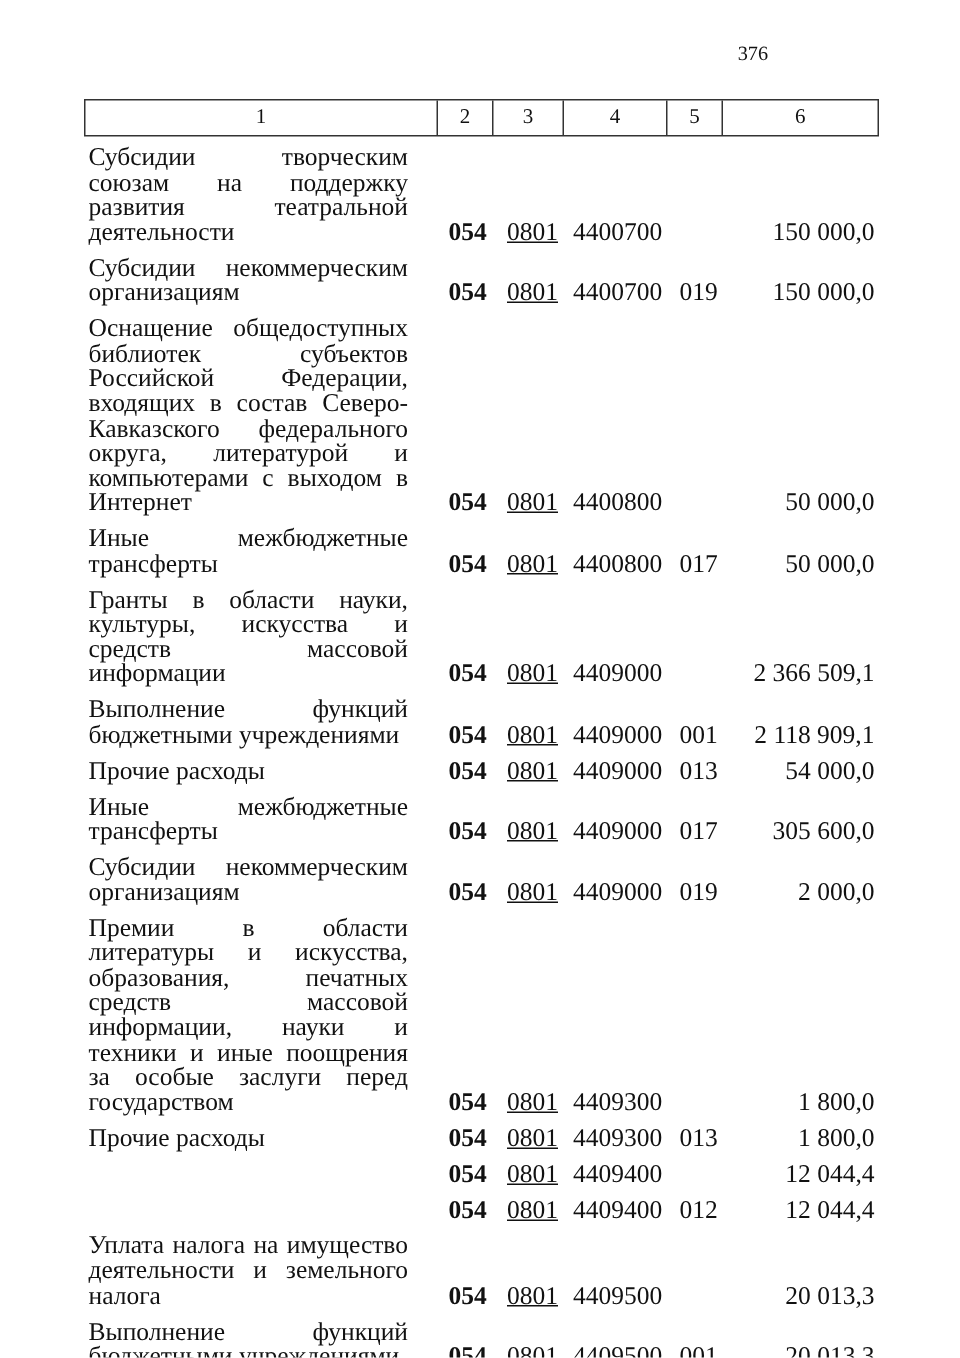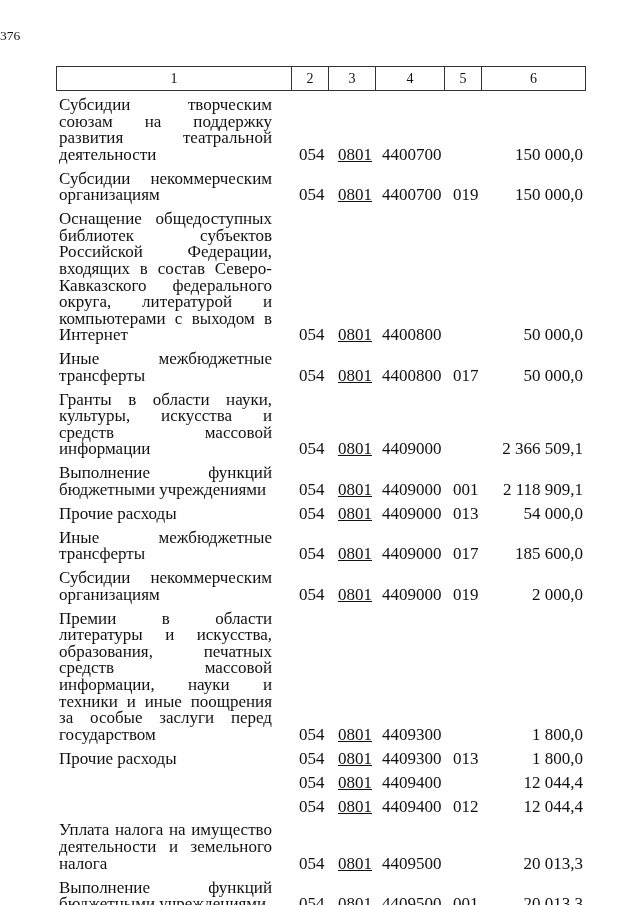--- a/index.html
+++ b/index.html
@@ -3,21 +3,21 @@
 <meta charset="utf-8">
 <style>
   html, body { margin: 0; padding: 0; background: #ffffff; }
   body {
     width: 640px; height: 905px; position: relative; overflow: hidden;
     font-family: "Liberation Serif", "DejaVu Serif", serif;
     color: #111111;
   }
   .page-number {
     position: absolute; top: 28px; left: 0; width: 512px;
-    text-align: left; font-size: 13.5px;
+    text-align: right; font-size: 13.5px;
   }
   .header-row {
     position: absolute; top: 66px; left: 56px; width: 530px; height: 25px;
     border: 1px solid #333; box-sizing: border-box;
     display: grid;
     grid-template-columns: 235px 37px 47px 69px 37px 1fr;
     font-size: 14px;
   }
   .header-row > div {
     display: flex; align-items: center; justify-content: center;
@@ -27,21 +27,21 @@
 
   .rows { position: absolute; top: 97px; left: 59px; width: 527px; }
   .row {
     display: grid;
     grid-template-columns: 213px 27px 39px 44px 68px 1fr;
     font-size: 17px; line-height: 16.6px;
     margin-bottom: 7.3px;
     align-items: end;
   }
   .row .desc { text-align: justify; text-align-last: left; grid-column: 1; }
-  .row .c2 { grid-column: 3; }
+  .row .c2 { grid-column: 3; font-weight: bold; }
   .row .c3 { grid-column: 4; text-decoration: underline; }
   .row .c4 { grid-column: 5; }
   .row .c5 { grid-column: 6; padding-left: 3px; position: relative; }
   .row .amt { position: absolute; right: 3px; bottom: 0; }
   .row .spacer { grid-column: 2; }
 </style>
 </head>
 <body>
 
 <div class="page-number">376</div>
@@ -111,21 +111,21 @@
       <div class="c3">0801</div>
       <div class="c4">4409000</div>
       <div class="c5"><span>013</span><span class="amt">54 000,0</span></div>
     </div>
     <div class="row">
       <div class="desc">Иные межбюджетные трансферты</div>
       <div class="spacer"></div>
       <div class="c2">054</div>
       <div class="c3">0801</div>
       <div class="c4">4409000</div>
-      <div class="c5"><span>017</span><span class="amt">185 600,0</span></div>
+      <div class="c5"><span>017</span><span class="amt">305 600,0</span></div>
     </div>
     <div class="row">
       <div class="desc">Субсидии некоммерческим организациям</div>
       <div class="spacer"></div>
       <div class="c2">054</div>
       <div class="c3">0801</div>
       <div class="c4">4409000</div>
       <div class="c5"><span>019</span><span class="amt">2 000,0</span></div>
     </div>
     <div class="row">

